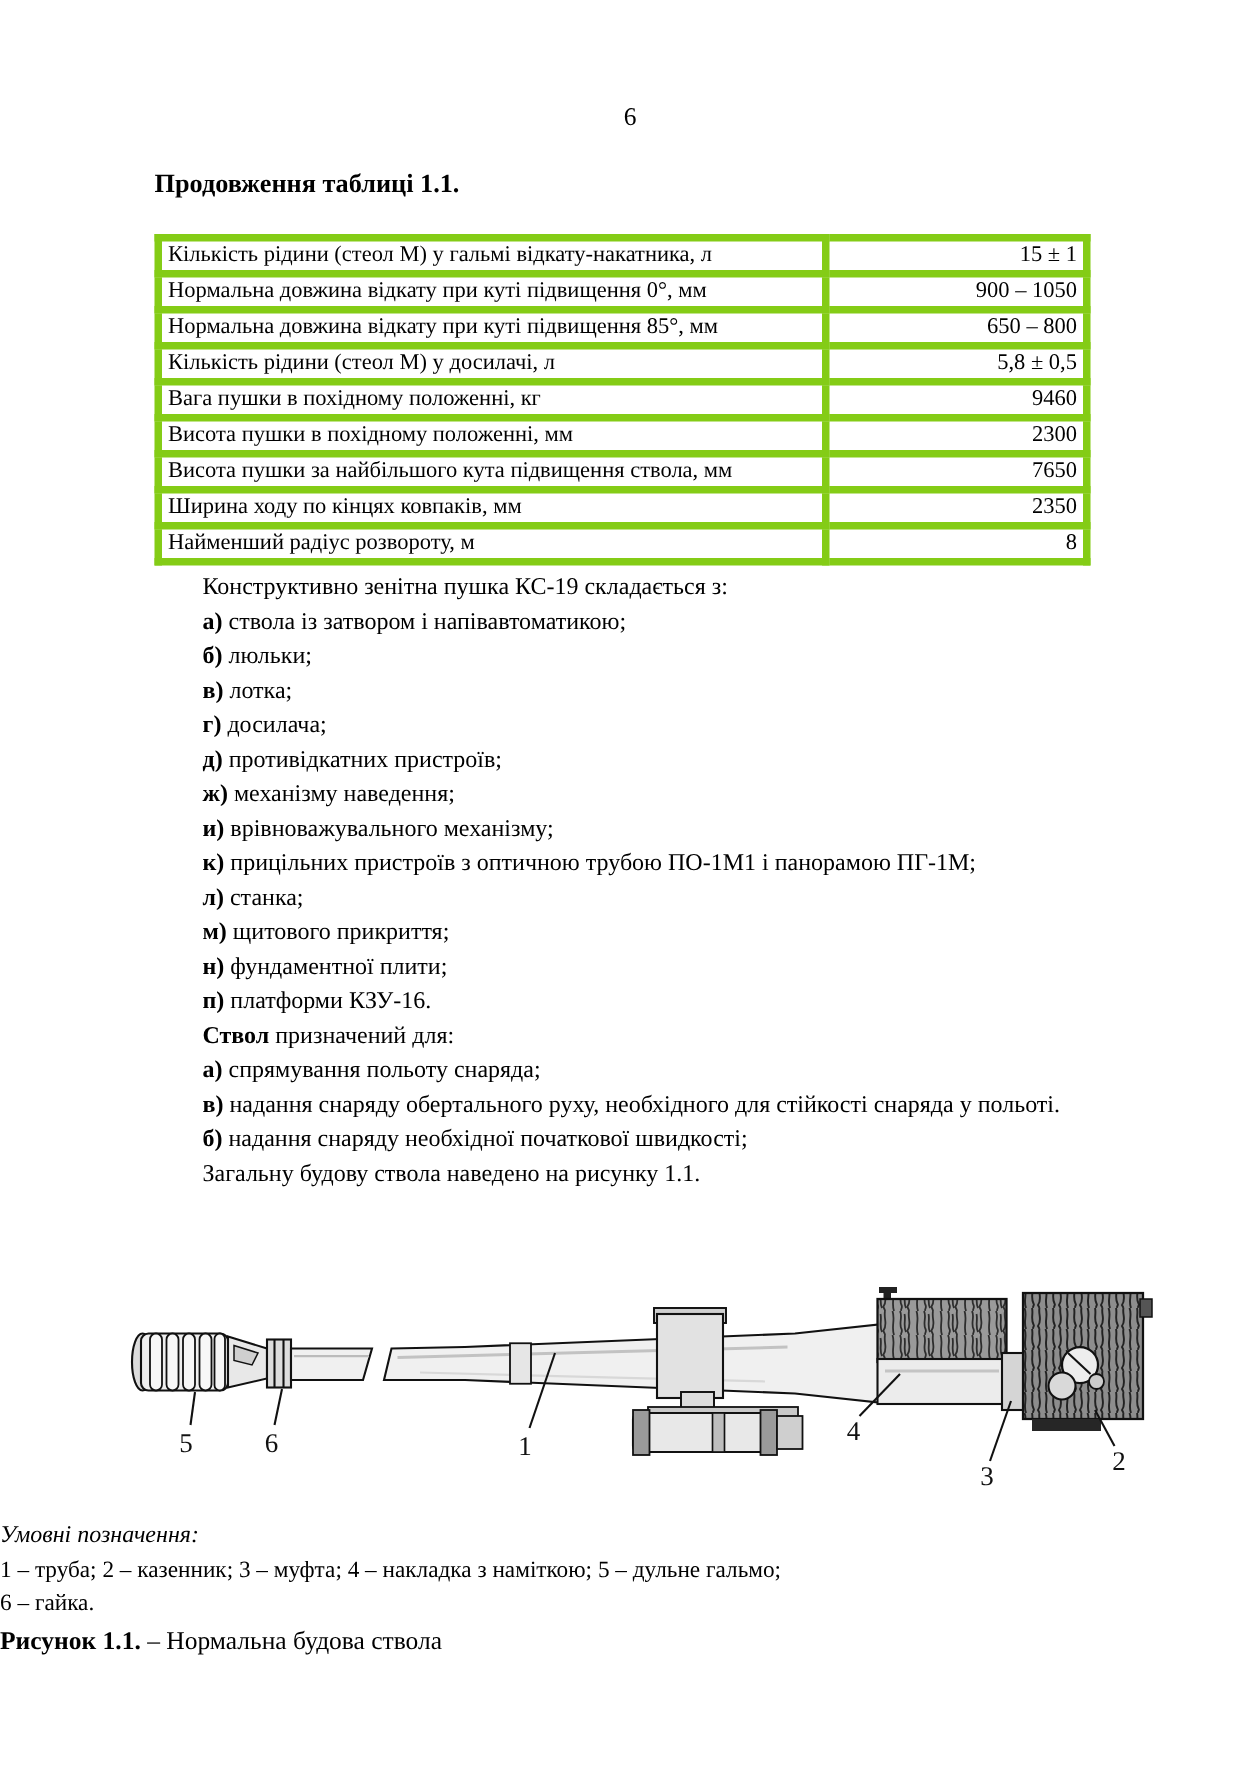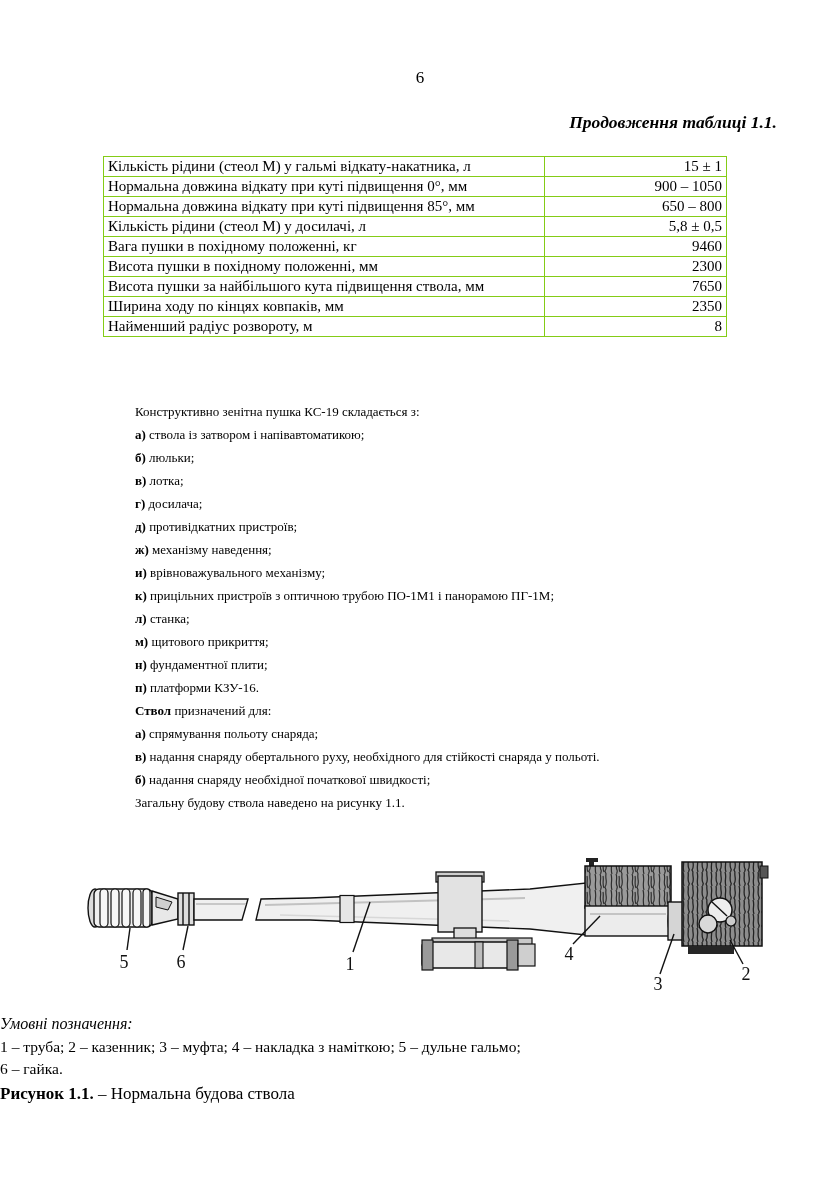--- a/index.html
+++ b/index.html
@@ -1,26 +1,26 @@
 <!DOCTYPE html>
 <html><head>
 <meta charset="utf-8">
 <style>
   html,body{margin:0;padding:0;background:#fff;}
   .page{
     position:relative;width:840px;height:1187px;background:#ffffff;
     font-family:"Liberation Serif","DejaVu Serif",serif;color:#000;overflow:hidden;
   }
   .pagenum{position:absolute;top:68px;left:0;width:100%;text-align:center;font-size:17px;}
-  .table-title{position:absolute;top:112px;left:118px;width:659px;text-align:right;font-weight:bold;font-size:17.5px;font-style:italic;}
+  .table-title{position:absolute;top:112px;left:103px;width:659px;font-weight:bold;font-size:17.5px;}
   table.spec{position:absolute;top:156px;left:103px;width:624px;border-collapse:collapse;font-size:15px;}
-  table.spec td{border:1px solid #84cc16;height:19px;line-height:19px;padding:0 4px;white-space:nowrap;overflow:hidden;margin-left:32px;}
+  table.spec td{border:5px solid #84cc16;height:19px;line-height:19px;padding:0 4px;white-space:nowrap;overflow:hidden;margin-left:32px;}
   table.spec td.c1{width:432px;text-align:left;}
   table.spec td.c2{text-align:right;}
-  .bodytext{position:absolute;top:400px;left:103px;width:659px;font-size:13px;line-height:23px;text-align:justify;}
+  .bodytext{position:absolute;top:380px;left:103px;width:659px;font-size:16px;line-height:23px;text-align:justify;}
   .bodytext .li, .bodytext .para{text-indent:32px;margin:0;}
   .mk{font-weight:bold;}
   .stvol-lead{margin-top:23px;}
   .figure{position:absolute;top:858px;left:70px;width:700px;height:142px;}
   .figure svg{display:block;}
   .legend{position:absolute;top:1012px;left:0;width:100%;text-align:left;}
   .legend-title{font-style:italic;font-size:16px;line-height:24px;}
   .legend-line{font-size:15.5px;line-height:22px;}
   .fig-caption{font-size:17px;line-height:24px;margin-top:2px;}
   .fig-caption .cap-bold{font-weight:bold;}

